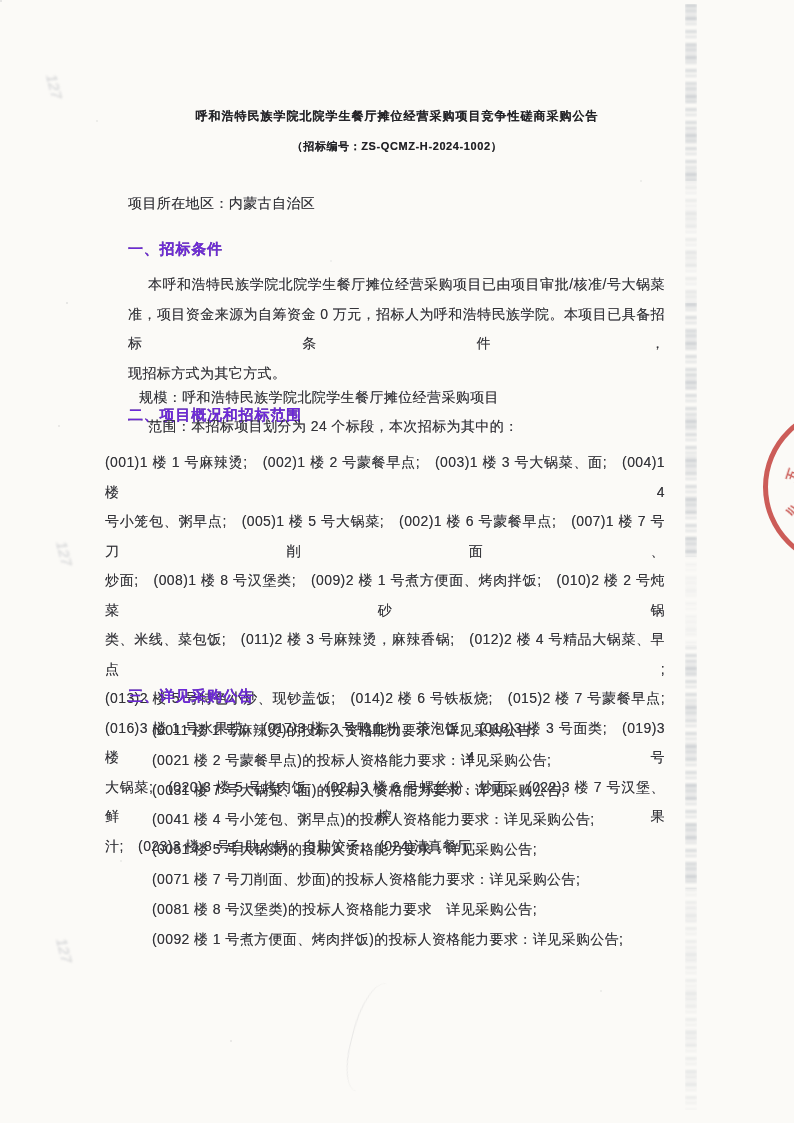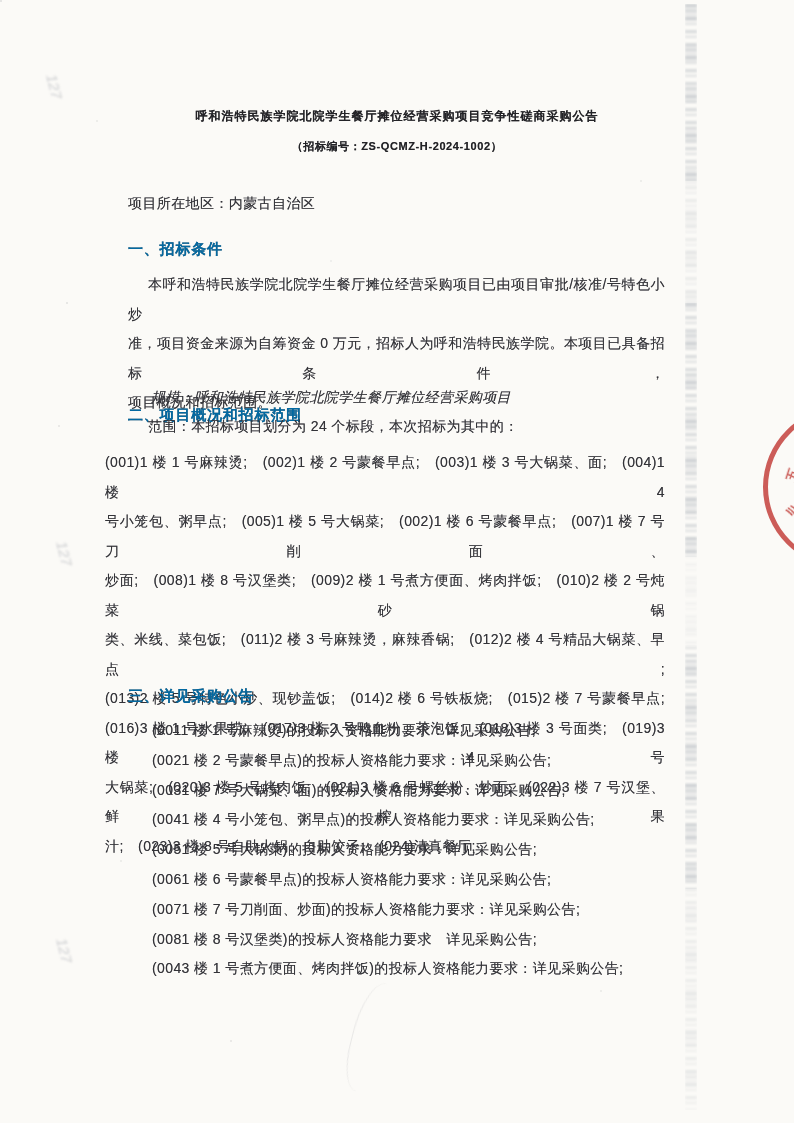--- a/index.html
+++ b/index.html
@@ -15,27 +15,27 @@
     left:127px; top:108px; width:540px; text-align:center;
     font-size:12px; font-weight:bold; letter-spacing:1px; color:#232327;
     text-shadow:0 0 .6px rgba(30,30,35,.65);
   }
   .doc-subtitle {
     left:127px; top:139px; width:540px; text-align:center;
     font-size:11px; font-weight:bold; letter-spacing:.6px; color:#232327;
     text-shadow:0 0 .5px rgba(30,30,35,.6);
   }
   .bodytext { font-size:14px; letter-spacing:.4px; color:#333338; text-shadow:0 0 .55px rgba(45,45,55,.55); }
-  .heading  { font-size:15px; font-weight:bold; color:#0369a1; letter-spacing:.8px; text-shadow:0 0 .5px rgba(30,30,35,.6); }
+  .heading  { font-size:15px; font-weight:bold; color:#6d28d9; letter-spacing:.8px; text-shadow:0 0 .5px rgba(30,30,35,.6); }
   .region   { left:128px; top:195px; width:540px; }
   .h-1      { left:128px; top:240px; }
   .para1    { left:128px; top:270px; width:537px; line-height:29.5px; }
   .para1 .ln0 { text-indent:20px; }
   .h-2      { left:128px; top:358px;margin-top:48px; }
-  .scale    { left:128px; top:389px; width:537px; padding-left:23px; box-sizing:border-box;font-style:italic; }
+  .scale    { left:116px; top:389px; width:537px; padding-left:23px; box-sizing:border-box; }
   .scope-intro { left:125px; top:418px; width:537px; padding-left:23px; box-sizing:border-box; }
   .scope    { left:105px; top:448px; width:560px; line-height:29.5px; }
   .h-3      { left:128px; top:687px; }
   .qual     { left:128px; top:716px; width:545px; line-height:29.8px; }
   .qual > div { padding-left:24px; }
   .fill { text-align:justify; text-align-last:justify; }
   
   .bleed-strip {
     left:685px; top:4px; width:12px; height:1106px;
     background:
@@ -97,23 +97,23 @@
 
   </div>
 
   <div class="abs doc-title">呼和浩特民族学院北院学生餐厅摊位经营采购项目竞争性磋商采购公告</div>
   <div class="abs doc-subtitle">（招标编号：ZS-QCMZ-H-2024-1002）</div>
 
   <div class="abs bodytext region">项目所在地区：内蒙古自治区</div>
 
   <div class="abs heading h-1">一、招标条件</div>
   <div class="abs bodytext para1">
-    <div class="ln0 fill">本呼和浩特民族学院北院学生餐厅摊位经营采购项目已由项目审批/核准/号特色小炒</div>
+    <div class="ln0 fill">本呼和浩特民族学院北院学生餐厅摊位经营采购项目已由项目审批/核准/号大锅菜</div>
     <div class="fill">准，项目资金来源为自筹资金 0 万元，招标人为呼和浩特民族学院。本项目已具备招标条件，</div>
-    <div>项目概况和招标范围。</div>
+    <div>现招标方式为其它方式。</div>
   </div>
 
   <div class="abs heading h-2">二、项目概况和招标范围</div>
   <div class="abs bodytext scale">规模：呼和浩特民族学院北院学生餐厅摊位经营采购项目</div>
   <div class="abs bodytext scope-intro">范围：本招标项目划分为 24 个标段，本次招标为其中的：</div>
   <div class="abs bodytext scope">
     <div class="fill">(001)1 楼 1 号麻辣烫;　(002)1 楼 2 号蒙餐早点;　(003)1 楼 3 号大锅菜、面;　(004)1 楼 4</div>
     <div class="fill">号小笼包、粥早点;　(005)1 楼 5 号大锅菜;　(002)1 楼 6 号蒙餐早点;　(007)1 楼 7 号刀削面、</div>
     <div class="fill">炒面;　(008)1 楼 8 号汉堡类;　(009)2 楼 1 号煮方便面、烤肉拌饭;　(010)2 楼 2 号炖菜砂锅</div>
     <div class="fill">类、米线、菜包饭;　(011)2 楼 3 号麻辣烫，麻辣香锅;　(012)2 楼 4 号精品大锅菜、早点;</div>
@@ -123,19 +123,18 @@
     <div>汁;　(023)3 楼 8 号自助火锅、自助饺子;　(024)清真餐厅;</div>
   </div>
 
   <div class="abs heading h-3">三、详见采购公告</div>
   <div class="abs bodytext qual">
     <div>(0011 楼 1 号麻辣烫)的投标人资格能力要求：详见采购公告;</div>
     <div>(0021 楼 2 号蒙餐早点)的投标人资格能力要求：详见采购公告;</div>
     <div>(0031 楼 7 号大锅菜、面)的投标人资格能力要求：详见采购公告;</div>
     <div>(0041 楼 4 号小笼包、粥早点)的投标人资格能力要求：详见采购公告;</div>
     <div>(0051 楼 5 号大锅菜)的投标人资格能力要求：详见采购公告;</div>
-    <div>(0061 楼 6 号蒙餐早点)的投标人资格能力要求：详见采购公告;</div>
     <div>(0071 楼 7 号刀削面、炒面)的投标人资格能力要求：详见采购公告;</div>
     <div>(0081 楼 8 号汉堡类)的投标人资格能力要求　详见采购公告;</div>
-    <div>(0043 楼 1 号煮方便面、烤肉拌饭)的投标人资格能力要求：详见采购公告;</div>
+    <div>(0092 楼 1 号煮方便面、烤肉拌饭)的投标人资格能力要求：详见采购公告;</div>
   </div>
 
 </div>
 
 </body></html>

